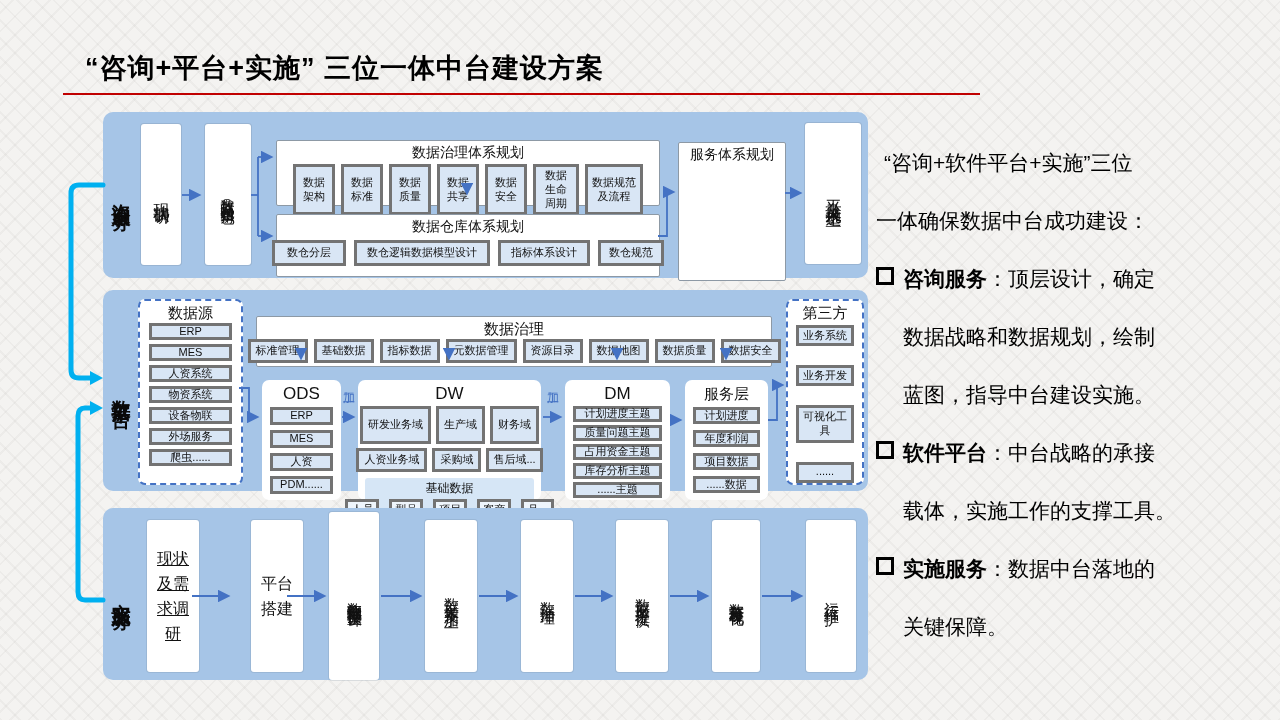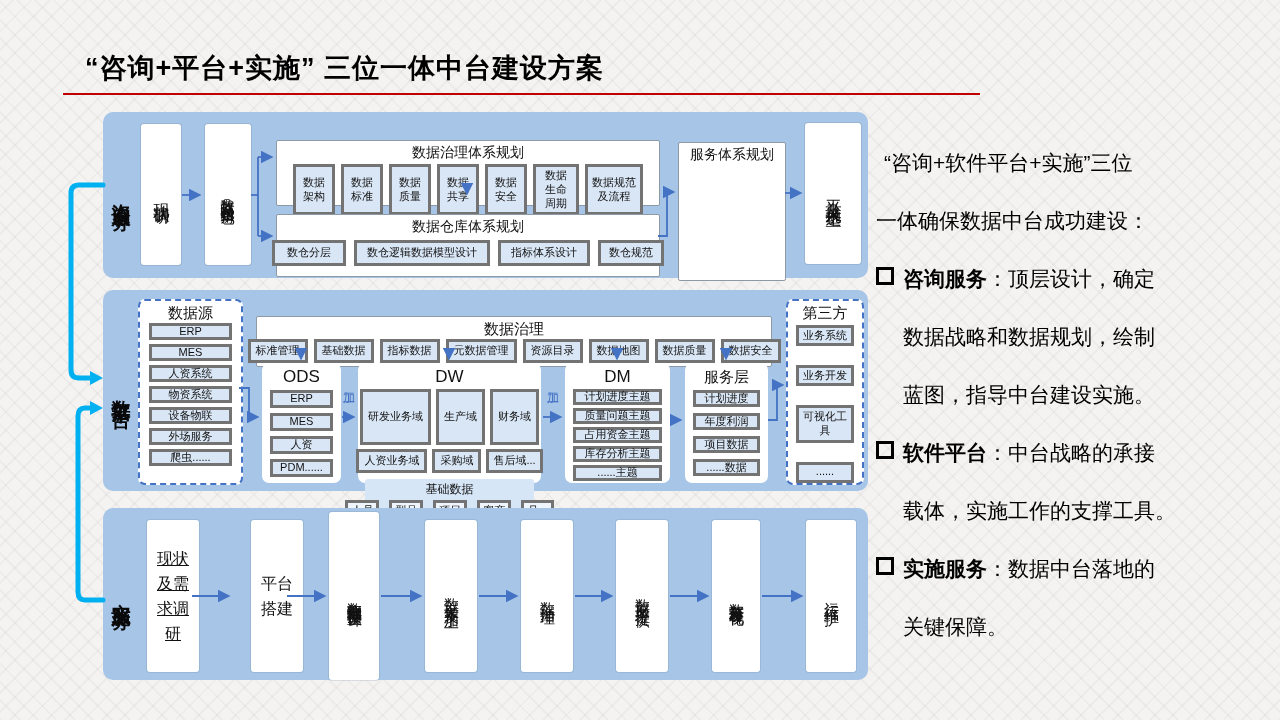--- a/index.html
+++ b/index.html
@@ -12,21 +12,21 @@
       repeating-linear-gradient(-45deg, rgba(120,115,110,.06) 0 2px, transparent 2px 13px);
   }
   .title{position:absolute;left:85px;top:50px;font-size:27px;font-weight:bold;letter-spacing:1px;color:#000;}
   .rline{position:absolute;left:63px;top:93px;width:917px;height:2px;background:#c00000;}
   .sec{position:absolute;background:#a6c5e7;border-radius:10px;}
   .vlabel{position:absolute;writing-mode:vertical-rl;display:flex;align-items:center;justify-content:center;
     font-weight:bold;font-size:19px;letter-spacing:3px;color:#0a0a0a;}
   .wbox{position:absolute;background:#fff;border-radius:3px;box-shadow:0 0 0 1px rgba(110,130,150,.25);}
   .vtext{writing-mode:vertical-rl;display:flex;align-items:center;justify-content:center;font-size:16px;letter-spacing:2px;}
   .panel{position:absolute;background:#fff;border:1px solid #8d99a5;border-radius:2px;margin-top:17px;}
-  .card{position:absolute;background:#fff;border-radius:7px;}
+  .card{position:absolute;background:#fff;border-radius:7px;margin-top:17px;}
   .dashedbox{position:absolute;background:#fff;border:2px dashed #4472c4;border-radius:7px;}
   .ptitle{text-align:center;font-size:14px;padding-top:3px;line-height:17px;}
   .ctitle{text-align:center;font-size:17px;padding-top:4px;line-height:20px;}
   .row{display:flex;justify-content:center;gap:6px;margin-top:3px;}
   .col{display:flex;flex-direction:column;align-items:center;}
   .item{background:#d9e6f5;border:3px solid #737373;font-size:11px;line-height:1.25;
     display:flex;align-items:center;justify-content:center;text-align:center;box-sizing:border-box;}
   .nw{white-space:nowrap;padding:2px 8px;}
   .jg{position:absolute;writing-mode:vertical-rl;font-size:12px;color:#4472c4;letter-spacing:1px;}
   .step{position:absolute;background:#fff;border-radius:3px;box-shadow:0 0 0 1px rgba(110,130,150,.2);}
@@ -128,21 +128,21 @@
       </div>
     </div>
 
     <div class="jg" style="left:237px;top:92px;">加工</div>
 
     <div class="card" style="left:255px;top:73px;width:183px;height:120px;">
       <div class="ctitle">DW</div>
       <div class="row" style="gap:5px;margin-top:2px;">
         <div class="item nw" style="padding:2px 5px;">研发业务域</div>
         <div class="item nw" style="padding:2px 5px;">生产域</div>
-        <div class="item nw" style="padding:18px 5px;">财务域</div>
+        <div class="item nw" style="padding:9px 5px;">财务域</div>
       </div>
       <div class="row" style="gap:5px;margin-top:4px;">
         <div class="item nw" style="padding:2px 5px;">人资业务域</div>
         <div class="item nw" style="padding:2px 5px;">采购域</div>
         <div class="item nw" style="padding:2px 4px;">售后域...</div>
       </div>
       <div style="margin:6px 7px 0 7px;background:#d6e6f6;border-radius:3px;padding:2px 0 4px 0;">
         <div style="text-align:center;font-size:12px;">基础数据</div>
         <div class="row" style="gap:10px;margin-top:2px;text-decoration:underline;">
           <div class="item nw" style="background:#eef5fc;padding:1px 3px;">人员</div>

